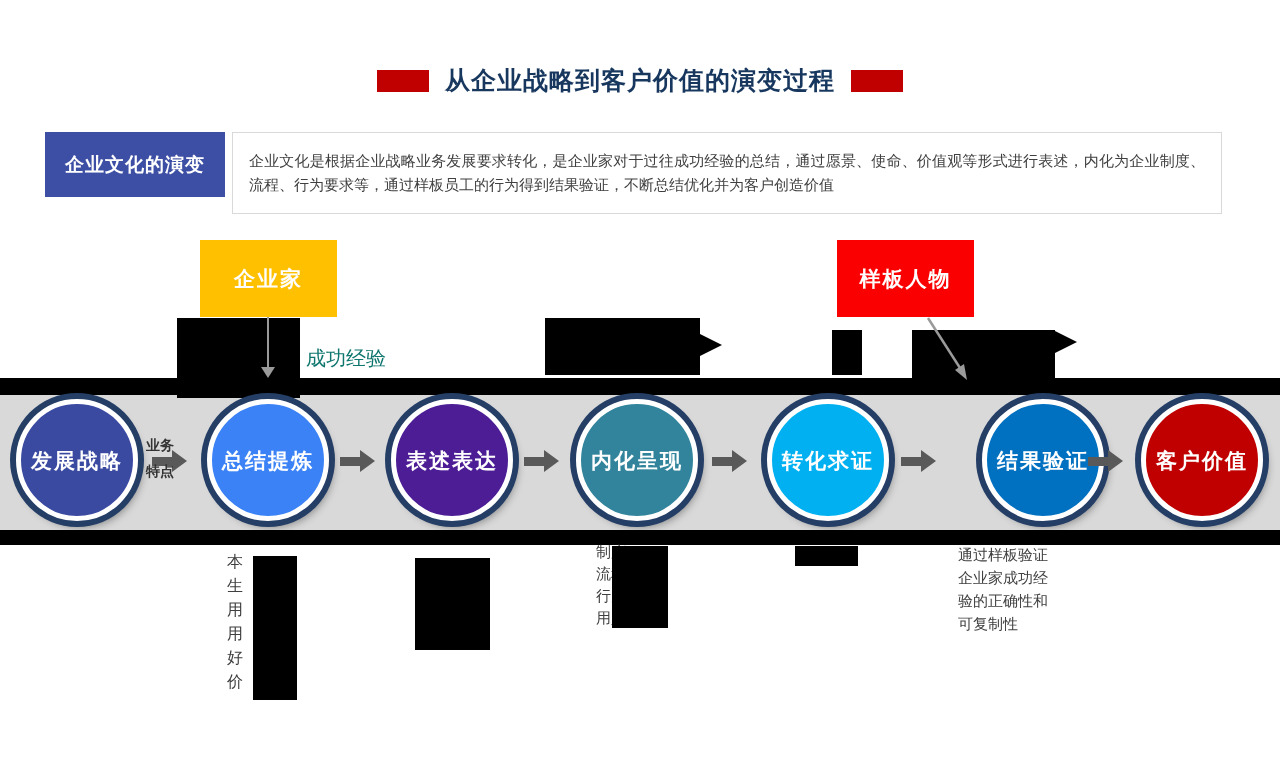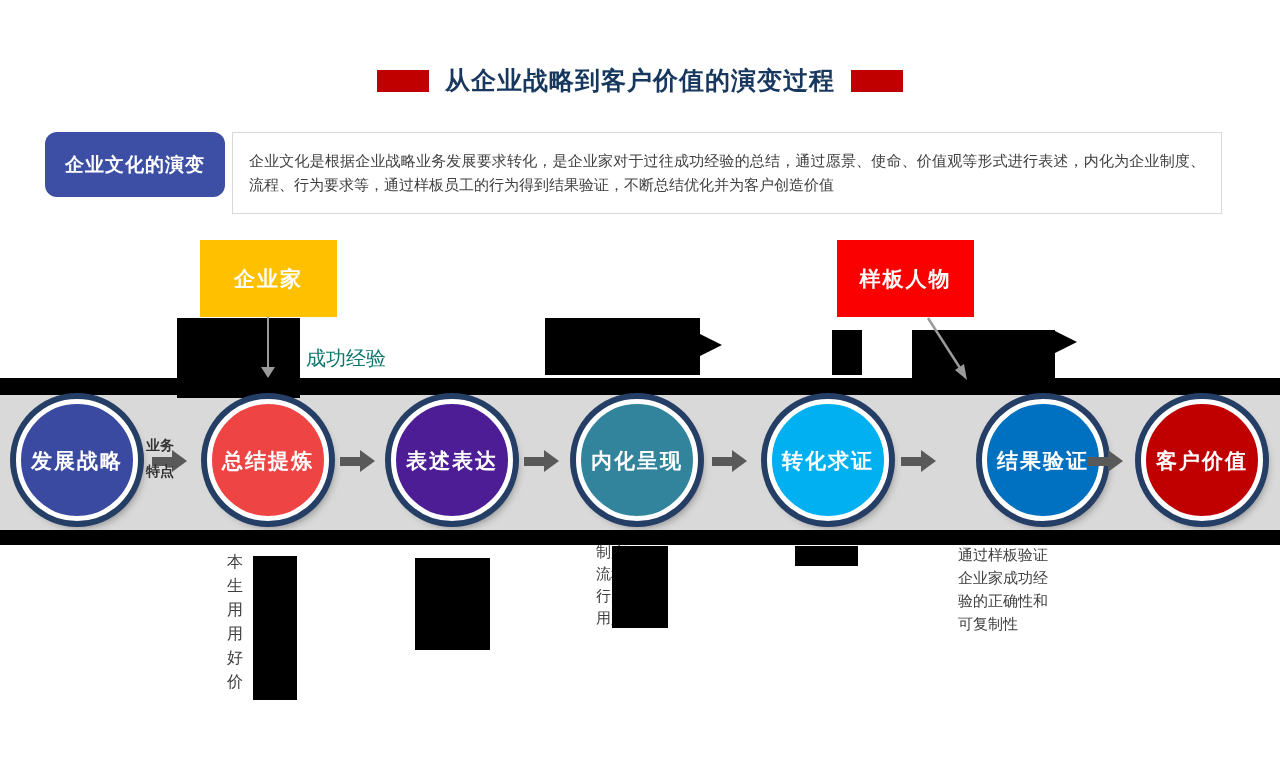--- a/index.html
+++ b/index.html
@@ -8,41 +8,41 @@
 
   
   .title-row{position:absolute;top:64px;left:0;width:100%;display:flex;justify-content:center;
              align-items:center;gap:16px;z-index:6;}
   .red-block{width:52px;height:22px;background:#c00000;}
   .title{margin:0;font-size:25px;font-weight:bold;color:#17375e;letter-spacing:1px;}
 
   
   .intro-label{position:absolute;left:45px;top:132px;width:180px;height:65px;background:#3d4fa4;
                color:#fff;font-size:19px;font-weight:bold;display:flex;align-items:center;
-               justify-content:center;letter-spacing:1px;border-radius:12px;}
+               justify-content:center;letter-spacing:1px;}
   .intro-box{position:absolute;left:232px;top:132px;width:956px;padding:16px 16px;border:1px solid #d9d9d9;
              color:#404040;font-size:15px;line-height:24px;text-align:justify;}
 
   
   .callout{position:absolute;width:137px;height:77px;color:#fff;font-size:21px;font-weight:bold;
            display:flex;align-items:center;justify-content:center;letter-spacing:2px;z-index:4;}
   .callout.yellow{left:200px;top:240px;background:#ffc000;}
   .callout.red{left:837px;top:240px;background:#fb0000;}
 
   
   .band-black{position:absolute;left:0;top:378px;width:1280px;height:167px;background:#000;z-index:0;}
   .band-gray{position:absolute;left:0;top:395px;width:1280px;height:135px;background:#d9d9d9;z-index:1;}
 
   
   .circle{position:absolute;top:399px;width:112px;height:112px;border:5px solid #fff;border-radius:50%;
           box-shadow:0 0 0 6px #253e66,4px 6px 8px rgba(0,0,0,.40);
           display:flex;flex-direction:row;align-items:center;justify-content:center;z-index:3;
           color:#fff;font-weight:bold;font-size:21px;line-height:27px;letter-spacing:2px;text-align:center;}
   .c1{left:16px;background:#3b4aa1;}
-  .c2{left:207px;background:#ef4444;}
+  .c2{left:207px;background:#3b82f6;}
   .c3{left:391px;background:#4c1d95;text-align:right;}
   .c4{left:576px;background:#31849b;}
   .c5{left:767px;background:#00b0f0;}
   .c6{left:982px;background:#0070c0;}
   .c7{left:1141px;background:#c00000;}
 
   
   .gap-arrow{position:absolute;top:450px;display:flex;align-items:center;z-index:3;}
   .ga-bar{width:20px;height:9px;background:#595959;}
   .ga-head{width:0;height:0;border-top:11px solid transparent;border-bottom:11px solid transparent;

